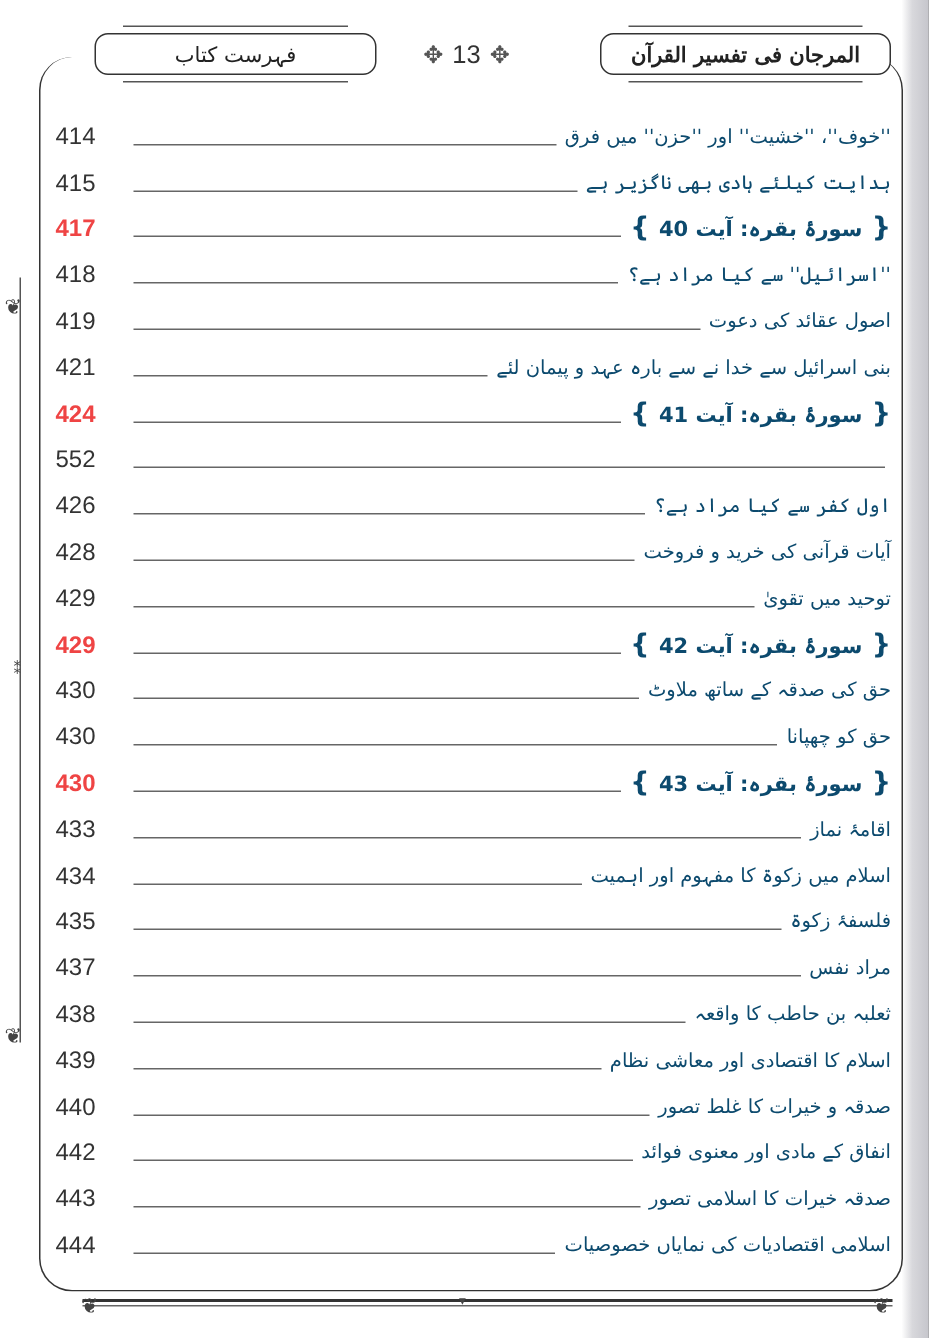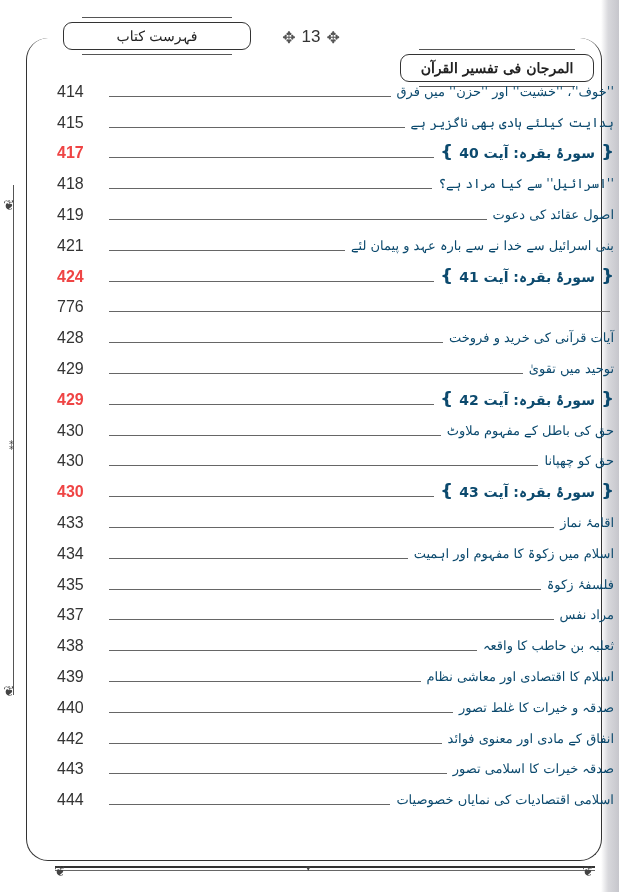--- a/index.html
+++ b/index.html
@@ -37,30 +37,30 @@
     display: flex; align-items: center; justify-content: center;
     font-family: "DejaVu Serif", serif; font-size: 14px; color: #222;
     direction: rtl;
   }
   .header-box::before, .header-box::after {
     content: ""; position: absolute; left: 18px; right: 18px; height: 0;
     border-top: 1px solid #555;
   }
   .header-box::before { top: -6px; }
   .header-box::after { bottom: -6px; }
-  .book-title { left: 400px; width: 192px; font-weight: bold; margin-top: 32px; }
+  .book-title { left: 400px; width: 192px; font-weight: bold; }
   .section-title { left: 48px; width: 186px; margin-left: 15px; }
   .page-num {
     position: absolute; left: 266px; top: 26px; width: 90px; height: 22px;
     display: flex; align-items: center; justify-content: center; gap: 6px;
     font-family: "Liberation Sans", sans-serif; font-size: 17px; color: #333;
   }
   .knot { color: #555; font-size: 16px; }
   .toc {
-    position: absolute; left: 36px; top: 71px; width: 560px; margin-left: 20px;
+    position: absolute; left: 36px; top: 71px; width: 560px;
   }
   .row {
     height: 30.8px; display: flex; align-items: flex-end; position: relative;
   }
   .pg {
     width: 46px; text-align: left; padding-left: 1px;
     font-family: "Liberation Sans", sans-serif; font-size: 16px; color: #333;
     line-height: 20px;
   }
   .row.heading .pg { font-weight: bold; color: #ef4444; }
@@ -131,42 +131,47 @@
       <span class="pg">421</span>
       <span class="leader"></span>
       <span class="title">بنی اسرائیل سے خدا نے سے بارہ عہد و پیمان لئے</span>
     </div>
     <div class="row heading">
       <span class="pg">424</span>
       <span class="leader"></span>
       <span class="title"><span class="brace">{ </span><span>سورۂ بقرہ: آیت 41</span><span class="brace"> }</span></span>
     </div>
     <div class="row">
-      <span class="pg">776</span>
-      <span class="leader"></span>
+      <span class="pg">552</span>
+      <span class="leader"></span>
+    </div>
+    <div class="row">
+      <span class="pg">426</span>
+      <span class="leader"></span>
+      <span class="title">اول کفر سے کیا مراد ہے؟</span>
     </div>
     <div class="row">
       <span class="pg">428</span>
       <span class="leader"></span>
       <span class="title">آیات قرآنی کی خرید و فروخت</span>
     </div>
     <div class="row">
       <span class="pg">429</span>
       <span class="leader"></span>
       <span class="title">توحید میں تقویٰ</span>
     </div>
     <div class="row heading">
       <span class="pg">429</span>
       <span class="leader"></span>
       <span class="title"><span class="brace">{ </span><span>سورۂ بقرہ: آیت 42</span><span class="brace"> }</span></span>
     </div>
     <div class="row">
       <span class="pg">430</span>
       <span class="leader"></span>
-      <span class="title">حق کی باطل کے مفہوم ملاوٹ</span>
+      <span class="title">حق کی صدقہ کے ساتھ ملاوٹ</span>
     </div>
     <div class="row">
       <span class="pg">430</span>
       <span class="leader"></span>
       <span class="title">حق کو چھپانا</span>
     </div>
     <div class="row heading">
       <span class="pg">430</span>
       <span class="leader"></span>
       <span class="title"><span class="brace">{ </span><span>سورۂ بقرہ: آیت 43</span><span class="brace"> }</span></span>

